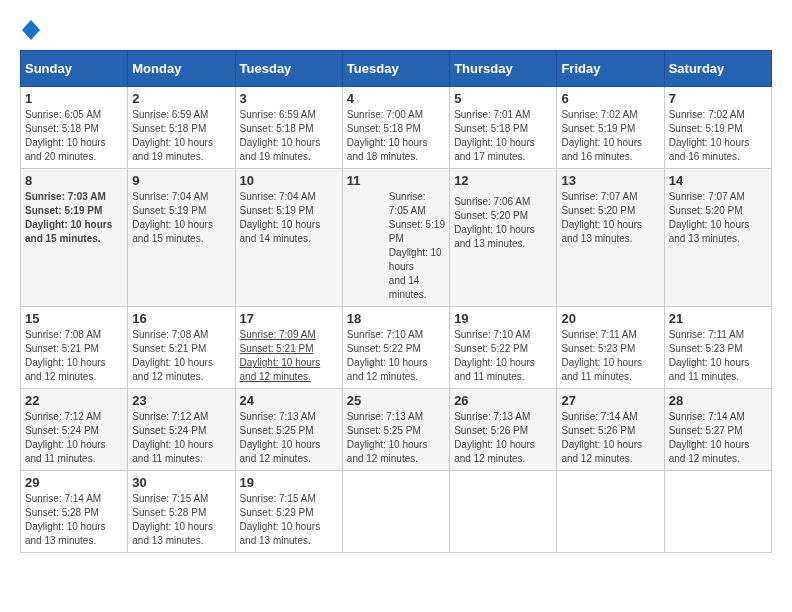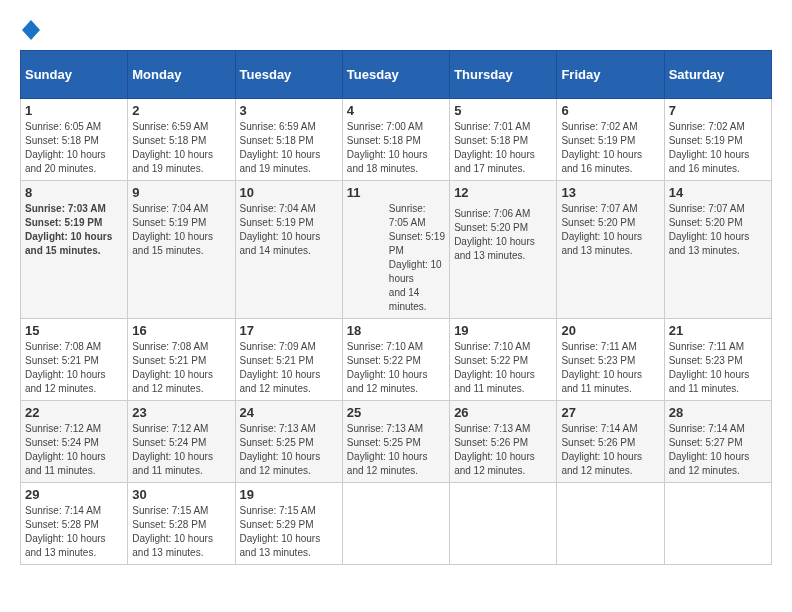--- a/index.html
+++ b/index.html
@@ -47,21 +47,21 @@
       color: #555;
     }
     .calendar-table {
       width: 100%;
       border-collapse: collapse;
       font-size: 11px;
     }
     .calendar-table th {
       background: #2563b0;
       color: #fff;
-      padding: 16px 4px;
+      padding: 10px 4px;
       text-align: left;
       font-size: 13px;
       font-weight: bold;
       border: 1px solid #1e4e99;
     }
     .calendar-table td {
       border: 1px solid #ccc;
       vertical-align: top;
       padding: 4px;
       width: calc(100% / 7);
@@ -233,21 +233,21 @@
         </td>
         <td>
           <span class="day-number">16</span>
           <div class="day-info" style="white-space: pre-line;">Sunrise: 7:08 AM
 Sunset: 5:21 PM
 Daylight: 10 hours
 and 12 minutes.</div>
         </td>
         <td>
           <span class="day-number">17</span>
-          <div class="day-info" style="white-space: pre-line;">Sunrise: 7:09 AM
+          <div class="day-info" style="white-space: pre-line; text-decoration: underline;">Sunrise: 7:09 AM
 Sunset: 5:21 PM
 Daylight: 10 hours
 and 12 minutes.</div>
         </td>
         <td>
           <span class="day-number">18</span>
           <div class="day-info" style="white-space: pre-line;">Sunrise: 7:10 AM
 Sunset: 5:22 PM
 Daylight: 10 hours
 and 12 minutes.</div>

